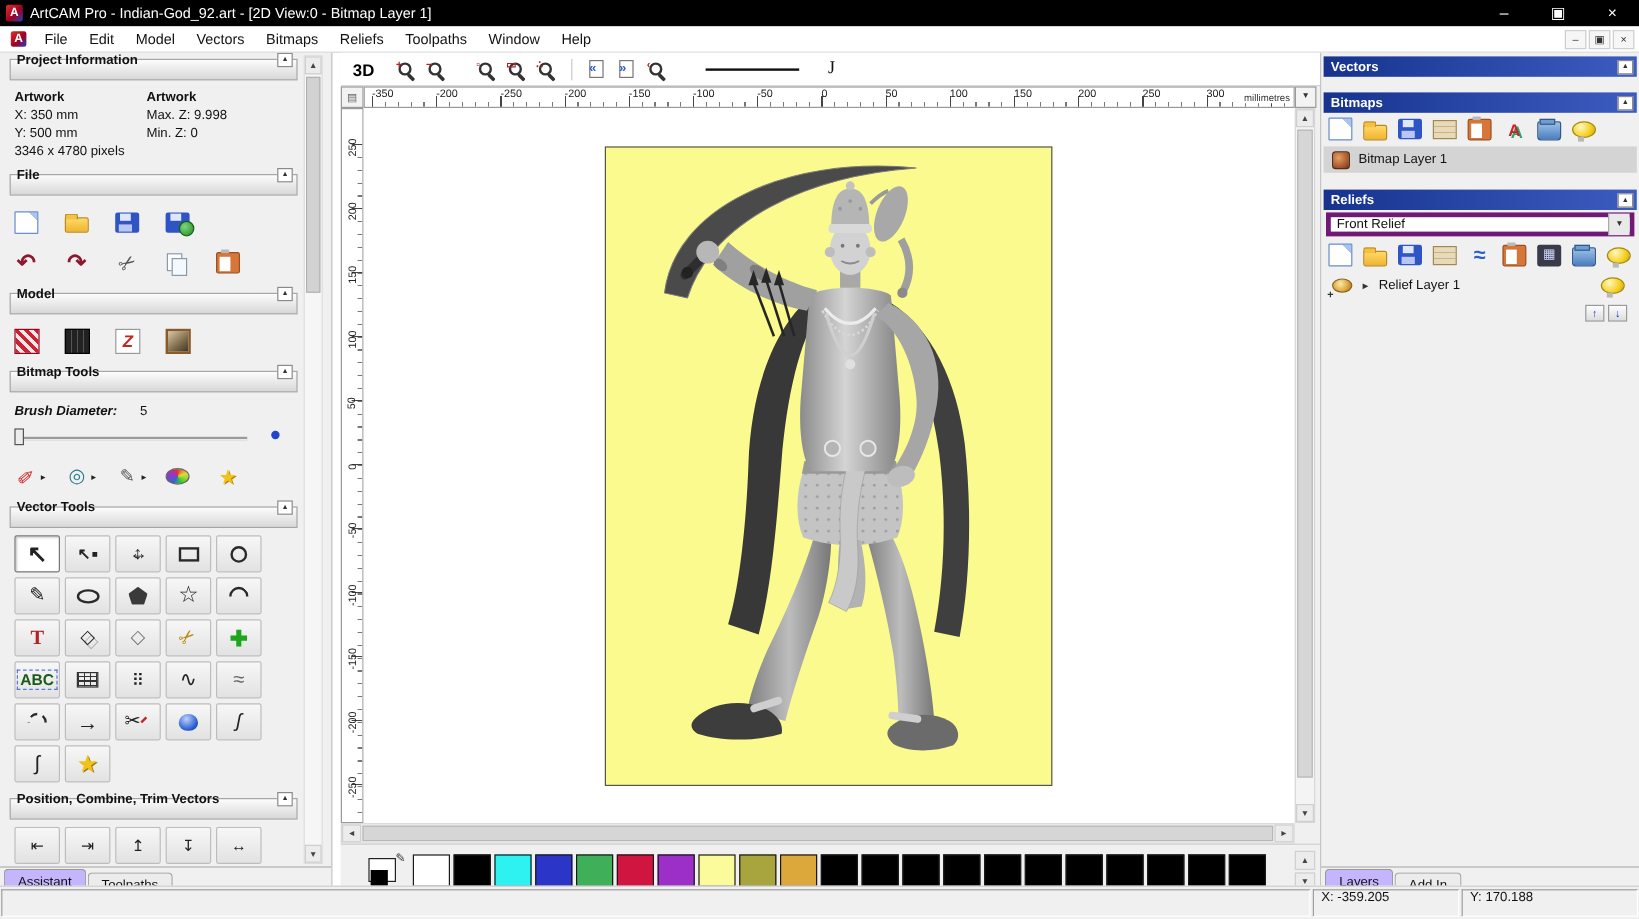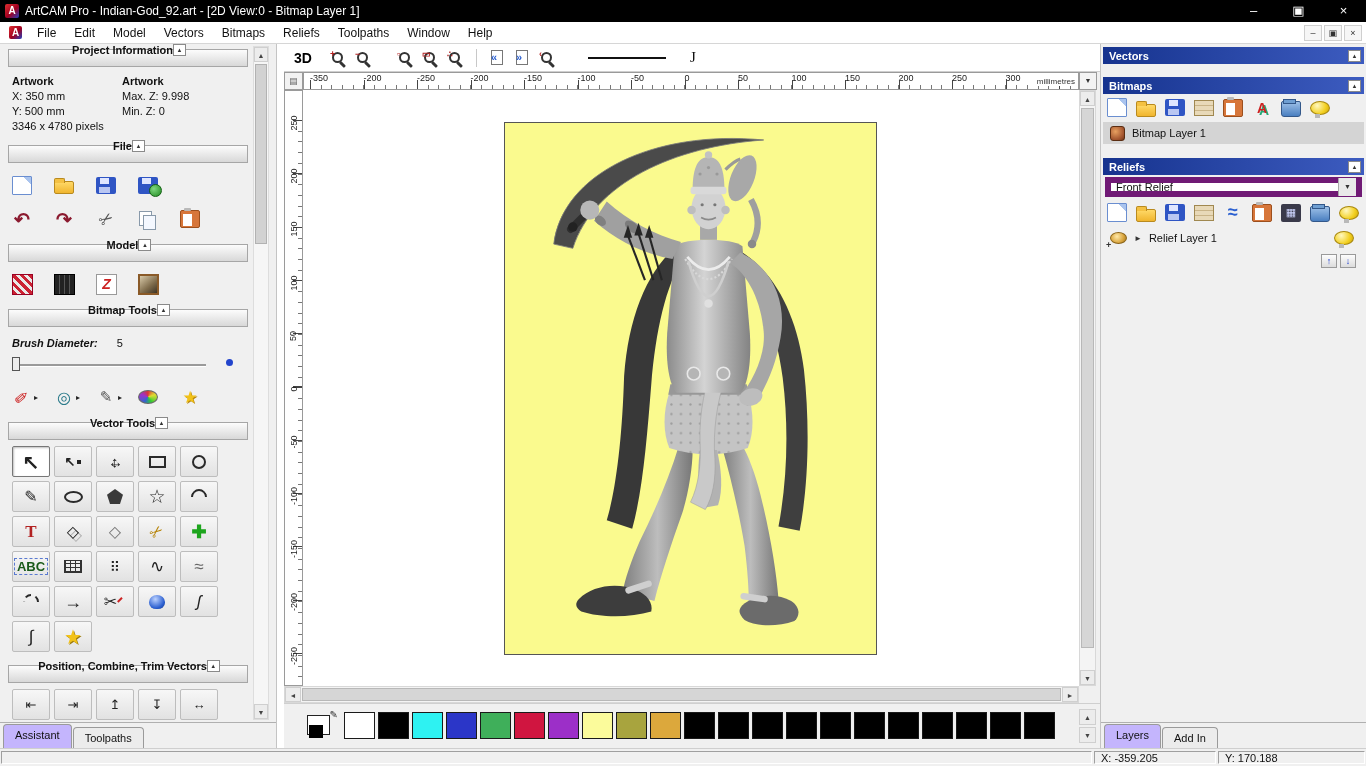--- a/index.html
+++ b/index.html
@@ -15,21 +15,21 @@
   
   .menubar{position:absolute;left:0;top:22px;width:1366px;height:22px;background:#fff;border-bottom:1px solid #d6d6d6;display:flex;align-items:center;padding-left:4px}
   .menubar .app-icon{width:13px;height:13px}
   .menu-item{padding:3px 9px;font-size:12px}
   .mdi-btns{margin-left:auto;display:flex;margin-right:4px}
   .mdi-btn{width:18px;height:16px;border:1px solid #cfcfcf;background:#f6f6f6;margin-left:2px;font-size:9px;line-height:14px;text-align:center;color:#333}
 
   
   .left-panel{position:absolute;left:0;top:44px;width:277px;bottom:18px;background:#f0f0f0;border-right:1px solid #c4c4c4}
   .lp-content{position:absolute;left:0;top:0;width:250px;bottom:26px;overflow:hidden;padding:3px 0 0 8px}
-  .sec-h{display:flex;align-items:center;justify-content:center;background:linear-gradient(#fcfcfc,#d8d8d8);border:1px solid #a6a6a6;height:17px;padding:0 3px 16px 5px;font-weight:bold;font-size:11px;margin:9px 2px 6px 0}
+  .sec-h{display:flex;align-items:center;justify-content:space-between;background:linear-gradient(#fcfcfc,#d8d8d8);border:1px solid #a6a6a6;height:17px;padding:0 3px 16px 5px;font-weight:bold;font-size:11px;margin:9px 2px 6px 0}
   .sec-h:first-child{margin-top:2px}
   .collapse-btn{width:13px;height:12px;background:#fff;border:1px solid #8a8a8a;font-size:6px;line-height:11px;text-align:center;color:#333}
   .pi-grid{display:flex;padding:1px 0 2px 4px}
   .pi-col{width:110px;line-height:15px}
   .pi-col b{display:block}
   .icon-row{display:flex;align-items:center;height:32px;margin-bottom:2px;padding-left:4px}
   .icon-slot{width:42px;display:flex;align-items:center}
   .tool-icon{position:relative;display:inline-flex;align-items:center;justify-content:center;min-width:20px;height:22px;font-size:15px;color:#333}
   .mini-arrow{font-size:8px;color:#222;margin-left:2px}
   .bt-label-row{padding:4px 0 2px 4px}
@@ -134,33 +134,33 @@
 
   
   .right-panel{position:absolute;left:1100px;top:44px;width:266px;bottom:18px;background:#f0f0f0;border-left:1px solid #c4c4c4}
   .rp-h{height:17px;background:linear-gradient(90deg,#16338e,#3d5cc0);color:#fff;font-weight:bold;font-size:11px;display:flex;justify-content:space-between;align-items:center;padding:0 3px 0 6px;margin:0 2px}
   .rp-h .collapse-btn{background:#fff}
   .rp-h.vectors{margin-top:3px}
   .rp-gap{height:13px}
   .icon-strip{display:flex;align-items:center;padding:3px 6px;gap:9px;height:27px}
   .layer-row{height:22px;display:flex;align-items:center;gap:7px;margin:1px 2px;padding-left:7px;font-size:11px}
   .layer-row.selected{background:#d4d4d4}
-  .relief-dd{margin:2px 4px;height:20px;border:6px solid #701a75;background:#fff;display:flex;align-items:center;justify-content:space-between;padding-left:5px;font-size:11px}
+  .relief-dd{margin:2px 4px;height:20px;border:4px solid #701a75;background:#fff;display:flex;align-items:center;justify-content:space-between;padding-left:5px;font-size:11px}
   .dd-btn{width:18px;height:18px;background:#e9e9e9;border-left:1px solid #aaa;text-align:center;font-size:7px;line-height:17px;color:#333}
   .ic-bitmap-layer{width:15px;height:15px;border-radius:3px;background:radial-gradient(circle at 35% 35%,#e8a060,#a0522d 70%,#6b3418);border:1px solid #5a2d12;flex:none}
   .ic-relief-layer{width:17px;height:12px;border-radius:50%;background:radial-gradient(circle at 40% 35%,#ffe9a8,#d9a43c 60%,#9a6f1e);border:1px solid #8a6318;position:relative;flex:none}
   .ic-relief-layer::after{content:"+";position:absolute;left:-5px;bottom:-7px;font-size:9px;color:#333;font-weight:bold}
   .expander{font-size:8px;color:#333}
   .row-spacer{flex:1}
   .row-bulb{margin-right:10px}
   .updown-row{display:flex;justify-content:flex-end;gap:3px;margin:5px 10px 0 0}
   .ud-btn{width:16px;height:14px;background:linear-gradient(#fdfdfd,#dcdcdc);border:1px solid #9a9a9a;font-size:9px;color:#1133cc;font-weight:bold;display:flex;align-items:center;justify-content:center;font-family:inherit}
 
   
-  .statusbar{position:absolute;left:0;bottom:0;width:1366px;height:18px;background:#f0f0f0;border-top:1px solid #cfcfcf;display:flex;font-size:11px}
+  .statusbar{position:absolute;left:0;bottom:0;width:1366px;height:28px;background:#f0f0f0;border-top:1px solid #cfcfcf;display:flex;font-size:11px}
   .sb-cell{margin:2px 1px;padding:0 6px;border:1px solid;border-color:#9f9f9f #fff #fff #9f9f9f;line-height:13px;white-space:nowrap}
   .sb-main{flex:1}
   .sb-x{width:122px}
   .sb-y{width:147px}
 
   
   .ic-page{width:15px;height:19px;background:linear-gradient(225deg,#aac4ee 0 5px,#fff 5px);border:1px solid #6a8ed0;border-radius:1px}
   .ic-folder{width:20px;height:13px;background:linear-gradient(#ffd968,#f0b52e);border:1px solid #b98a1e;border-radius:1px 2px 2px 2px;position:relative;margin-top:5px}
   .ic-folder::before{content:"";position:absolute;left:-1px;top:-4px;width:9px;height:4px;background:#f4c143;border:1px solid #b98a1e;border-bottom:none;border-radius:2px 2px 0 0}
   .ic-disk{width:17px;height:17px;background:#2f55c4;border-radius:2px;position:relative}

